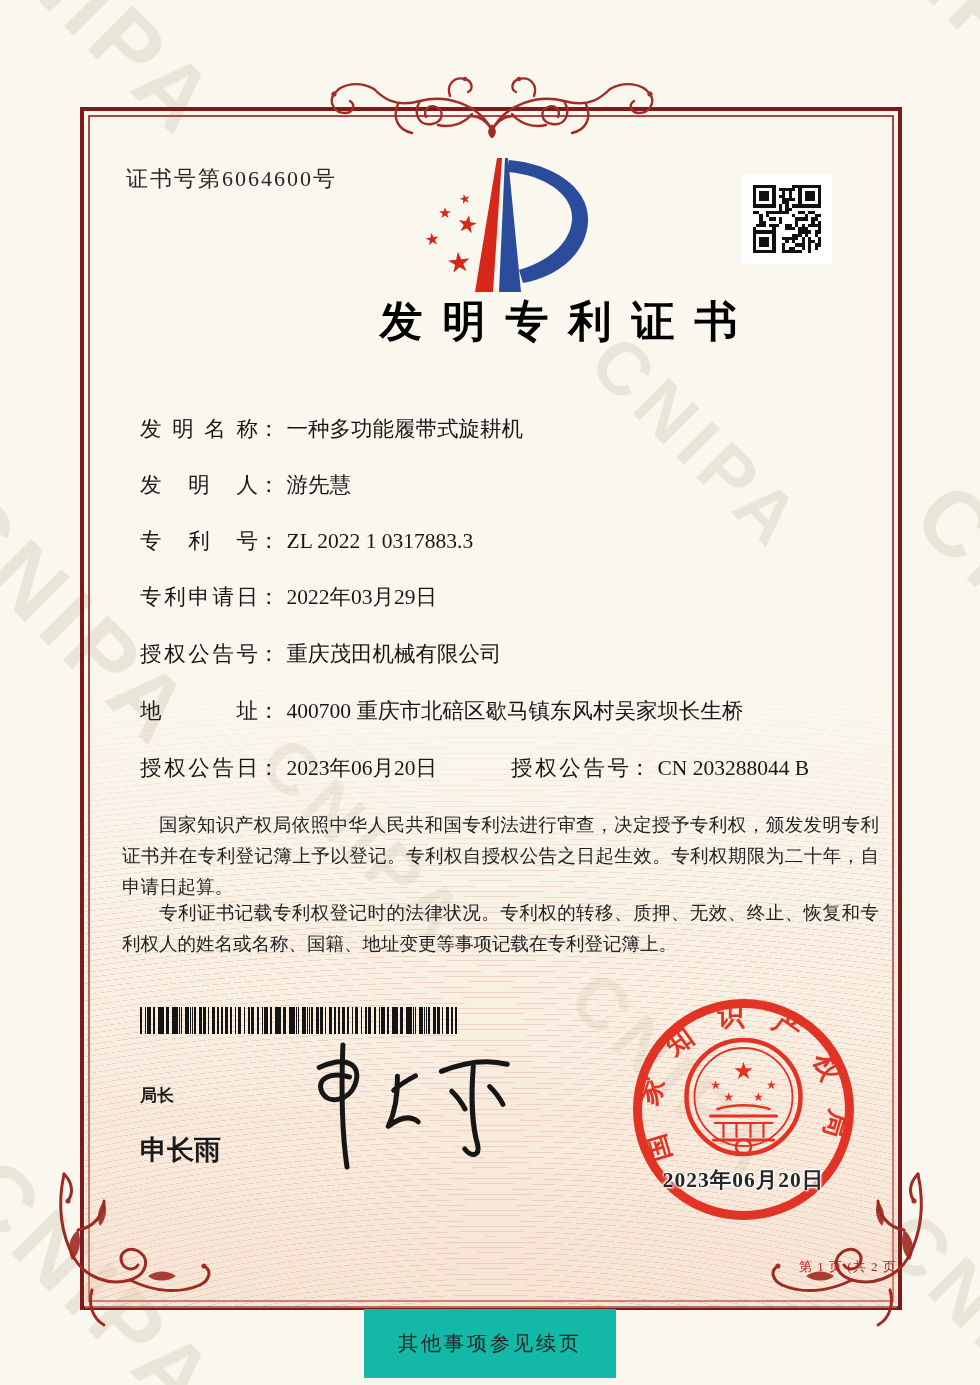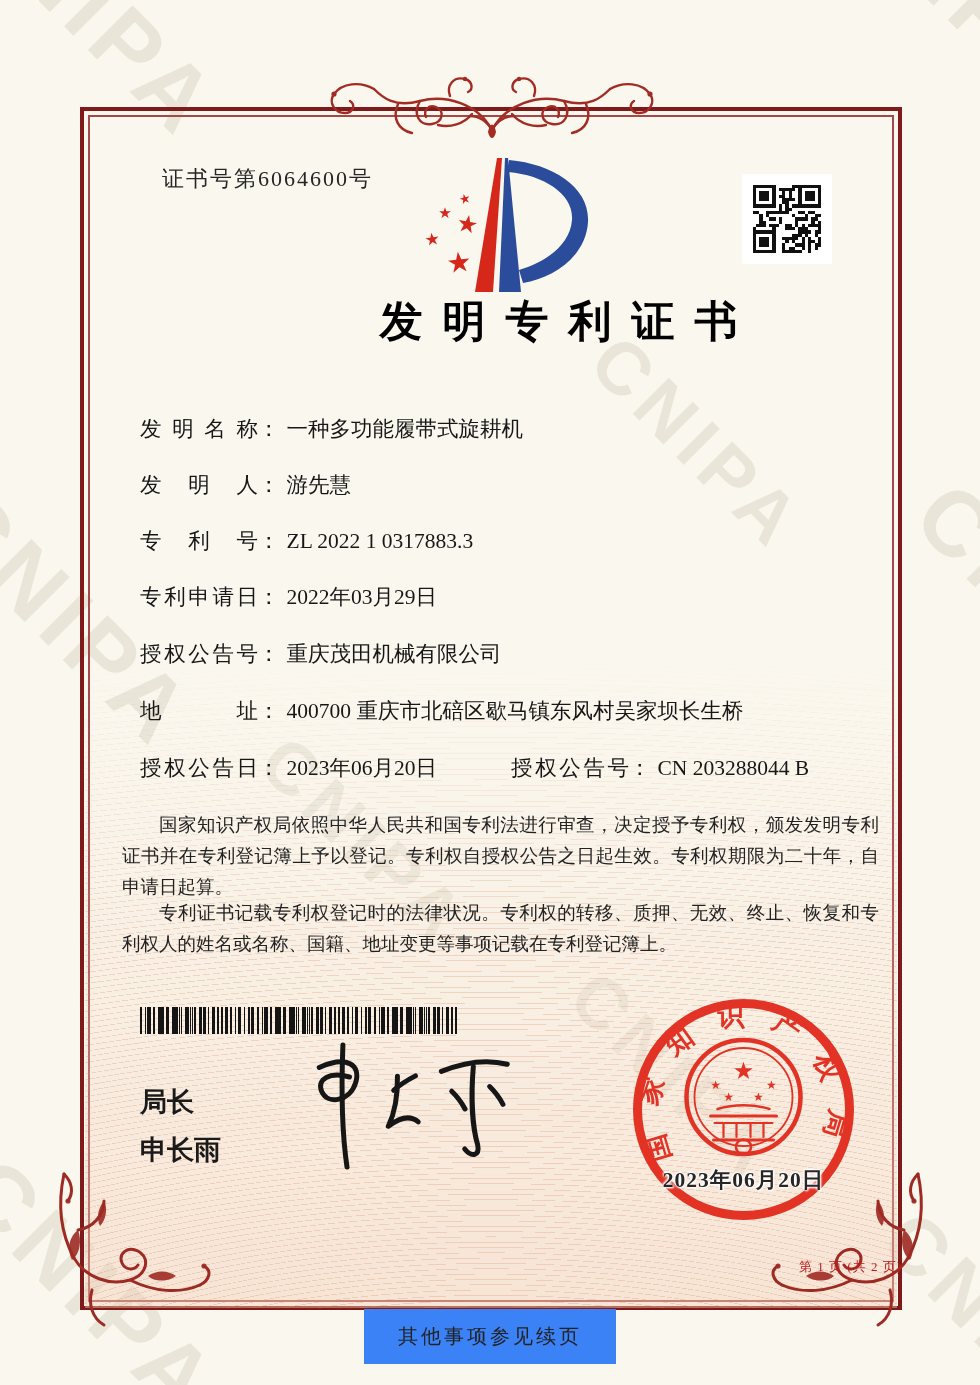--- a/index.html
+++ b/index.html
@@ -38,21 +38,21 @@
     background:
       repeating-radial-gradient(1400px 620px at 50% 135%,
         rgba(215,140,105,0.28) 0 1.6px, rgba(0,0,0,0) 1.6px 12px),
       linear-gradient(to bottom, rgba(246,218,200,0) 0%, rgba(245,213,192,0.25) 55%, rgba(243,206,183,0.45) 100%);
     -webkit-mask-image:linear-gradient(to bottom, transparent 0%, #000 42%, #000 100%);
             mask-image:linear-gradient(to bottom, transparent 0%, #000 42%, #000 100%);
     pointer-events:none;
   }
   .ornament{position:absolute;pointer-events:none;}
   
-  .cert-no{position:absolute;left:126px;top:164px;font-size:22px;letter-spacing:2px;color:#262626;margin-left:36px;}
+  .cert-no{position:absolute;left:126px;top:164px;font-size:22px;letter-spacing:2px;color:#262626;}
   .logo{position:absolute;left:402px;top:150px;width:200px;height:150px;}
   .qr-box{position:absolute;left:742px;top:174px;width:90px;height:90px;background:#ffffff;
     display:flex;align-items:center;justify-content:center;}
   .doc-title{
     position:absolute;left:96px;top:293px;width:945px;text-align:center;
     font-size:43px;font-weight:700;letter-spacing:20px;color:#000000;
   }
   
   .field-row{position:absolute;left:140px;font-size:21.5px;color:#171717;white-space:nowrap;}
   .f-label{
@@ -68,37 +68,37 @@
     text-align:justify;color:#222;
   }
   .body-text p{margin:0;text-indent:2em;}
   
   .barcode{
     position:absolute;left:140px;top:1007px;width:318px;height:27px;
     background-image:
       repeating-linear-gradient(90deg,#141414 0 2px,transparent 2px 5px,#141414 5px 6px,transparent 6px 9px),
       repeating-linear-gradient(90deg,#141414 0 1px,transparent 1px 7px,#141414 7px 10px,transparent 10px 13px);
   }
-  .officer-title{position:absolute;left:140px;top:1084px;font-size:27px;
+  .officer-title{position:absolute;left:140px;top:1084px;font-size:17px;
     font-family:"Liberation Sans","DejaVu Sans",sans-serif;font-weight:600;color:#1a1a1a;}
   .officer-name{position:absolute;left:140px;top:1132px;font-size:27px;
     font-family:"Liberation Sans","DejaVu Sans",sans-serif;font-weight:600;color:#1a1a1a;}
   .sig{position:absolute;left:282px;top:1038px;width:250px;height:140px;transform:rotate(-1deg);}
   .seal{position:absolute;left:627px;top:993px;width:233px;height:233px;}
   .seal svg{position:absolute;left:0;top:0;opacity:0.95;}
   .seal-date{
     position:absolute;left:0;top:172px;width:233px;text-align:center;
     font-size:21.5px;font-weight:700;color:#262626;letter-spacing:1px;
     text-shadow:0 0 3px #fff,0 0 3px #fff,1px 1px 2px #fff,-1px -1px 2px #fff;
   }
   .page-info{position:absolute;left:80px;top:1258px;width:822px;text-align:right;
     font-size:13px;color:#b91c1c;letter-spacing:1px;}
   .cont-box{
     position:absolute;left:50%;top:1309px;transform:translateX(-50%);
-    background:#3b82f6;padding:14px 34px;font-size:20px;letter-spacing:3px;color:#222;
+    background:#14b8a6;padding:21px 34px;font-size:20px;letter-spacing:3px;color:#222;
     white-space:nowrap;
   }
 </style>
 </head>
 <body>
 
 <div class="page">
 
   <span class="wm wm1">CNIPA</span>
   <span class="wm wm2">CNIPA</span>

